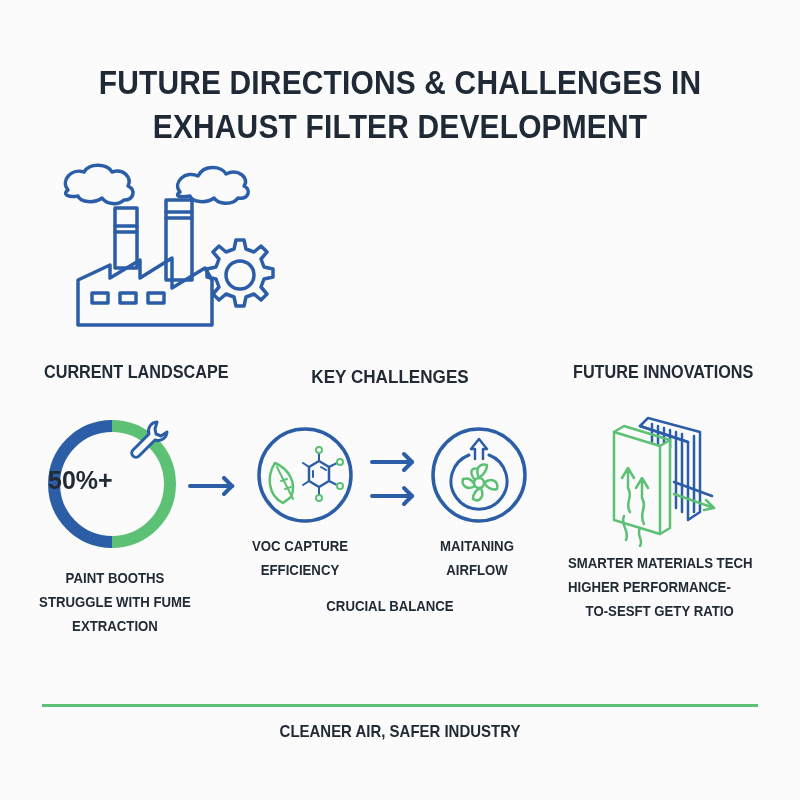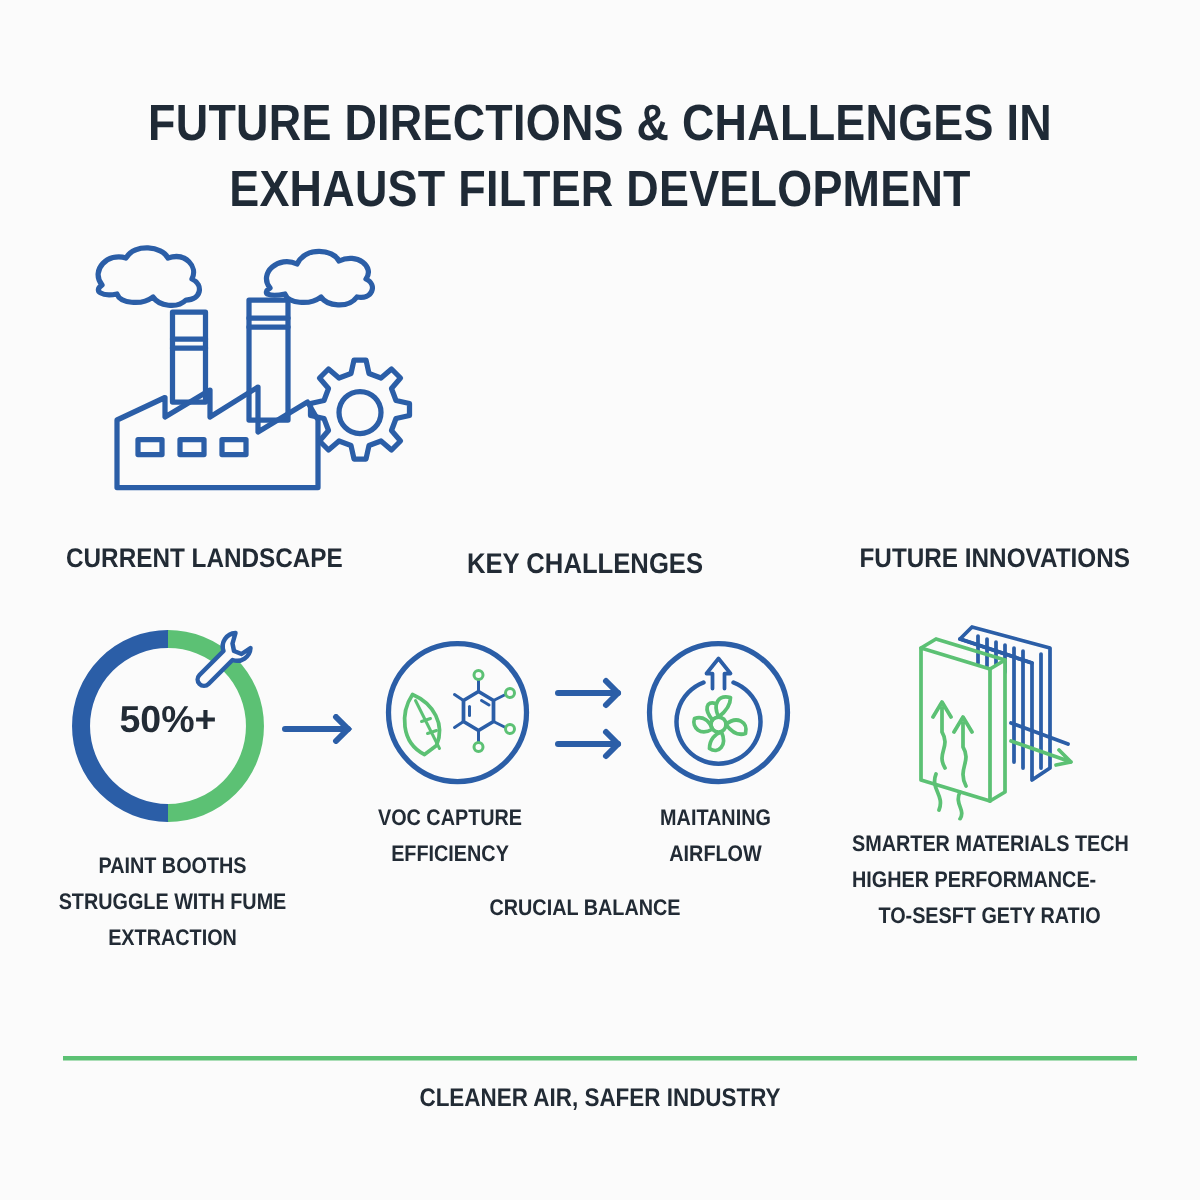--- a/index.html
+++ b/index.html
@@ -44,21 +44,21 @@
 <div class="abs hdr" style="left:0;width:780px;text-align:center;top:366px;font-size:19px">KEY CHALLENGES</div>
 <div class="abs hdr" style="left:573px;top:362px;transform-origin:left">FUTURE INNOVATIONS</div>
 
 <svg class="abs" style="left:48px;top:420px" width="128" height="128" viewBox="0 0 128 128">
   <path d="M64 6 A58 58 0 0 0 64 122" fill="none" stroke="#2b5ea7" stroke-width="12"></path>
   <path d="M64 6 A58 58 0 0 1 64 122" fill="none" stroke="#5cc174" stroke-width="12"></path>
 </svg>
 <svg class="abs" style="left:127px;top:418px" width="44" height="44" viewBox="0 0 44 44" fill="#fbfbfb" stroke="#2b5ea7" stroke-width="3" stroke-linejoin="round">
   <path d="M30 4 a9 9 0 0 0 -8 12 L6 32 a3 3 0 0 0 6 6 L28 22 a9 9 0 0 0 12 -8 l-6 4 l-5 -2 l-1 -5 Z"></path>
 </svg>
-<div class="abs pct" style="left:48px;top:466px;width:128px;text-align:center">50%+</div>
+<div class="abs pct" style="left:48px;top:466px;width:128px;text-align:left">50%+</div>
 <svg class="abs" style="left:186px;top:476px" width="52" height="20" viewBox="0 0 52 20" fill="none" stroke="#2b5ea7" stroke-width="4" stroke-linecap="round">
   <line x1="4" y1="10" x2="46" y2="10"></line>
     <path d="M38 2 L46 10 L38 18"></path>
 </svg>
 <div class="abs lbl" style="left:20px;width:190px;top:566px">
   <div>PAINT BOOTHS</div>
   <div>STRUGGLE WITH FUME</div>
   <div>EXTRACTION</div>
 </div>
 

